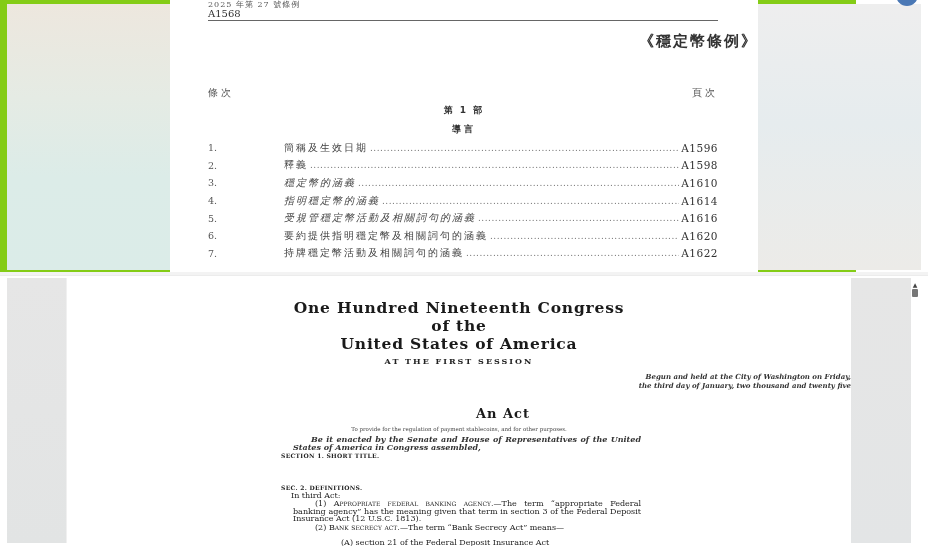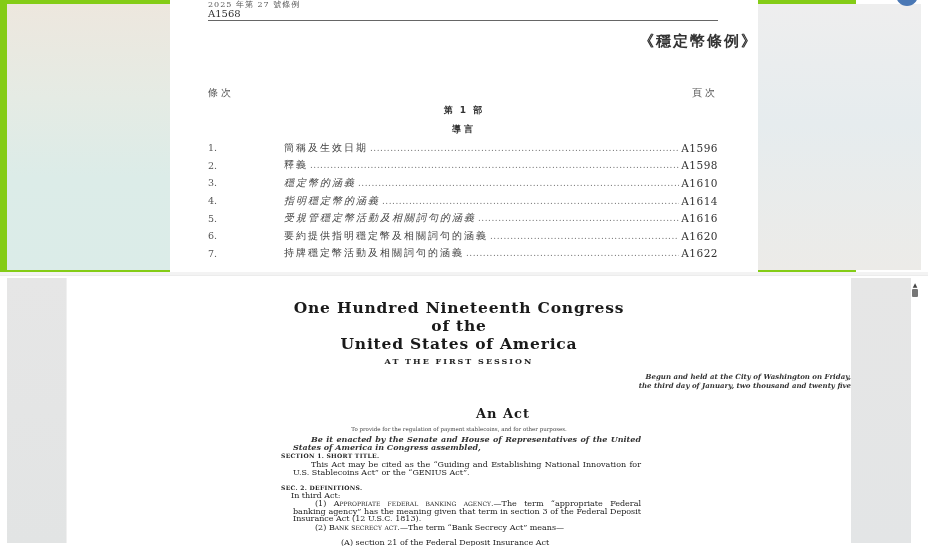--- a/index.html
+++ b/index.html
@@ -152,21 +152,20 @@
     <div class="bl-line bl-1">One Hundred Nineteenth Congress</div>
     <div class="bl-line bl-3">United States of America</div>
     <div class="session">AT THE FIRST SESSION</div>
     <div class="begun begun-1">Begun and held at the City of Washington on Friday,</div>
     <div class="begun begun-2">the third day of January, two thousand and twenty five</div>
     <div class="act-heading">An Act</div>
     <div class="purpose">To provide for the regulation of payment stablecoins, and for other purposes.</div>
 
     <div class="body-text enact">Be it enacted by the Senate and House of Representatives of the United States of America in Congress assembled,</div>
     <div class="sec-head sec1">SECTION 1. SHORT TITLE.</div>
-    <div class="body-text short-title">This Act may be cited as the “Guiding and Establishing National Innovation for U.S. Stablecoins Act” or the “GENIUS Act”.</div>
     <div class="sec-head sec2">SEC. 2. DEFINITIONS.</div>
     <div class="in-this">In third Act:</div>
 
     <div class="body-text def1"><span class="sc">(1) Appropriate federal banking agency.</span><span>—The term “appropriate Federal banking agency” has the meaning given that term in section 3 of the Federal Deposit Insurance Act (12 U.S.C. 1813).</span></div>
     <div class="body-text def2"><span class="sc">(2) Bank secrecy act.</span><span>—The term “Bank Secrecy Act” means—</span></div>
     <div class="def2a">(A) section 21 of the Federal Deposit Insurance Act</div>
   </div>
 </div>
 
 </body></html>

